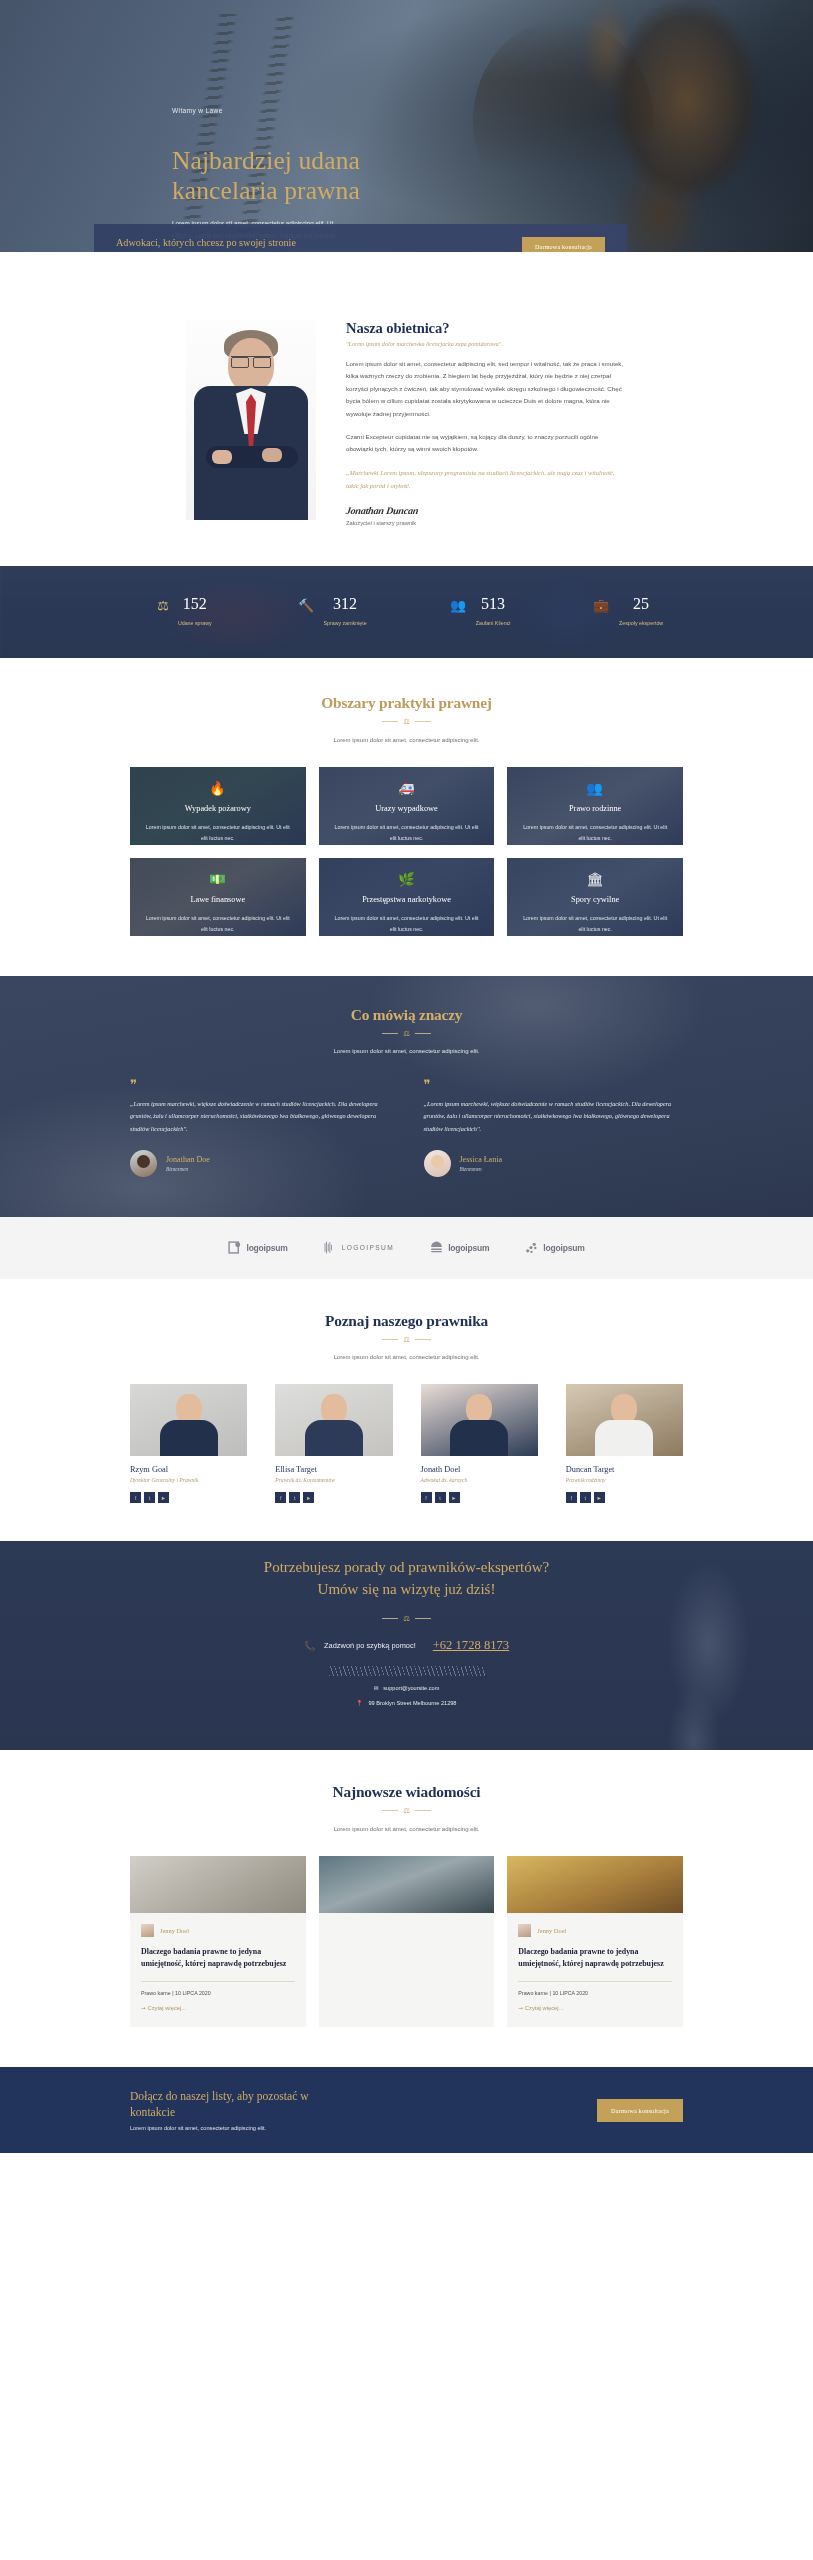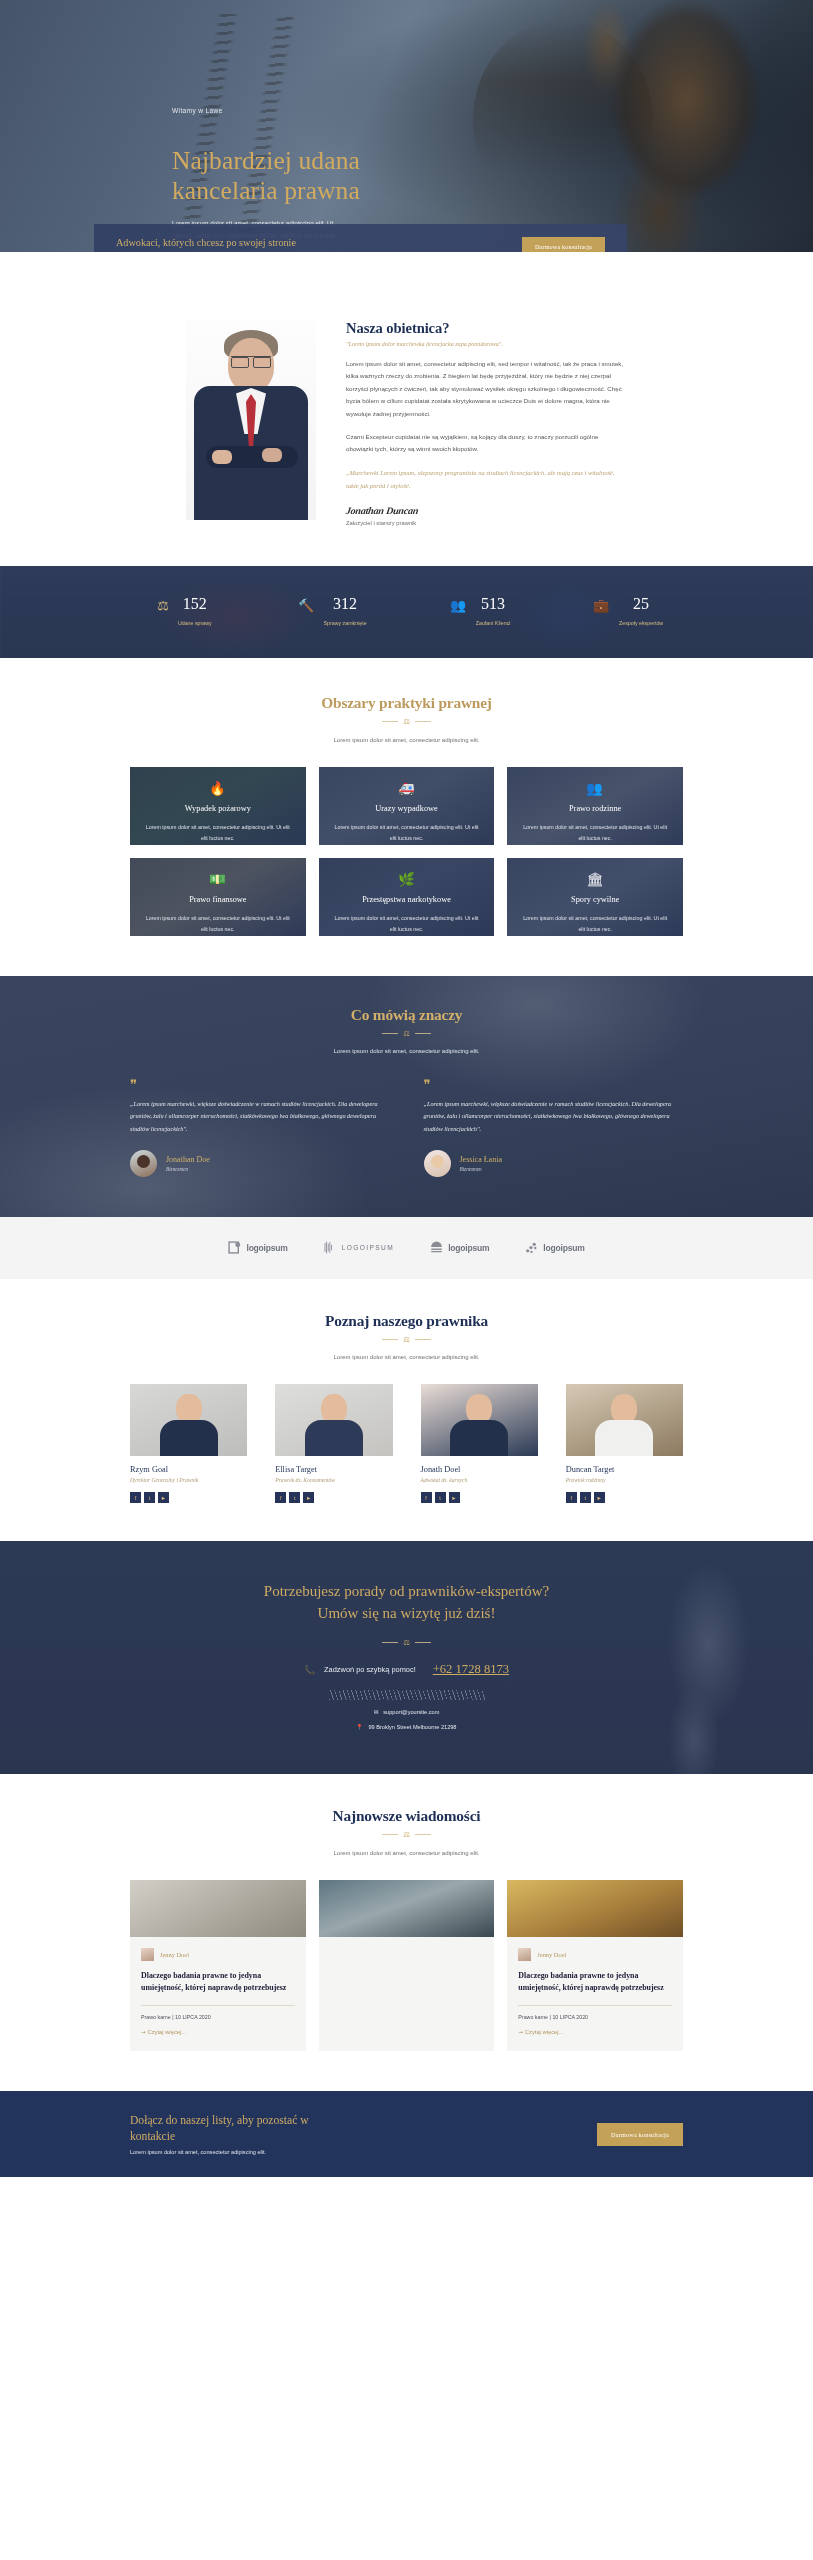--- a/index.html
+++ b/index.html
@@ -178,21 +178,21 @@
   .member-img .face{position:absolute;left:50%;top:10px;transform:translateX(-50%);width:26px;height:30px;border-radius:46%;background:#e3bb9d;}
   .member-img .torso{position:absolute;left:50%;bottom:0;transform:translateX(-50%);width:58px;height:36px;border-radius:16px 16px 0 0;background:#22304c;}
   .m2 .torso{background:#2d3b58;} .m4 .torso{background:#f0f0ee;}
   .m-name { font-family:"Liberation Serif",serif; color:#1f3057; font-size:8.3px; margin-top:9px; }
   .m-role { font-family:"Liberation Serif",serif; font-style:italic; color:#b09a74; font-size:5.6px; margin-top:3px; }
   .socials { display:flex; gap:3px; margin-top:9px; }
   .socials a { width:11px; height:11px; background:#26345a; color:#d6b87c; font-size:5.5px;
     display:flex; align-items:center; justify-content:center; text-decoration:none; }
 
   
-  .contact { position:relative; overflow:hidden; padding:40px 0 44px; text-align:center;
+  .contact { position:relative; overflow:hidden; padding:16px 0 44px; text-align:center;
     background:linear-gradient(180deg,#2d3a56,#2a3550); }
   .contact:before{content:"";position:absolute;right:10px;top:-14px;width:210px;height:260px;opacity:.17;
     background:radial-gradient(ellipse 30% 48% at 55% 45%, #cdd5e4, transparent 66%),
                radial-gradient(ellipse 18% 30% at 48% 82%, #b7c0d2, transparent 70%);}
   .contact h2 { position:relative; z-index:2; font-family:"Liberation Serif",serif; color:#cfab63; font-size:15px; line-height:1.45; font-weight:400; }
   .contact .divider { margin-top:14px; position:relative; z-index:2; }
   .contact .divider i{background:#b9a684;}
   .call { position:relative; z-index:2; margin-top:16px; display:flex; align-items:center; justify-content:center; gap:9px; }
   .call .ph { color:#fff; font-size:9px; }
   .call .lbl { color:#e8ebf0; font-size:7.4px; }
@@ -334,21 +334,21 @@
         </div>
       <div class="card c3">
           <div class="bg"></div>
         <div class="card-ic">👥</div>
         <h3>Prawo rodzinne</h3>
         <p>Lorem ipsum dolor sit amet, consectetur adipiscing elit. Ut elit elit luctus nec.</p>
         </div>
       <div class="card c4">
           <div class="bg"></div>
         <div class="card-ic">💵</div>
-        <h3>Prawo finansowe</h3>
+        <h3>Lawe finansowe</h3>
         <p>Lorem ipsum dolor sit amet, consectetur adipiscing elit. Ut elit elit luctus nec.</p>
         </div>
       <div class="card c5">
           <div class="bg"></div>
         <div class="card-ic">🌿</div>
         <h3>Przestępstwa narkotykowe</h3>
         <p>Lorem ipsum dolor sit amet, consectetur adipiscing elit. Ut elit elit luctus nec.</p>
         </div>
       <div class="card c6">
           <div class="bg"></div>

